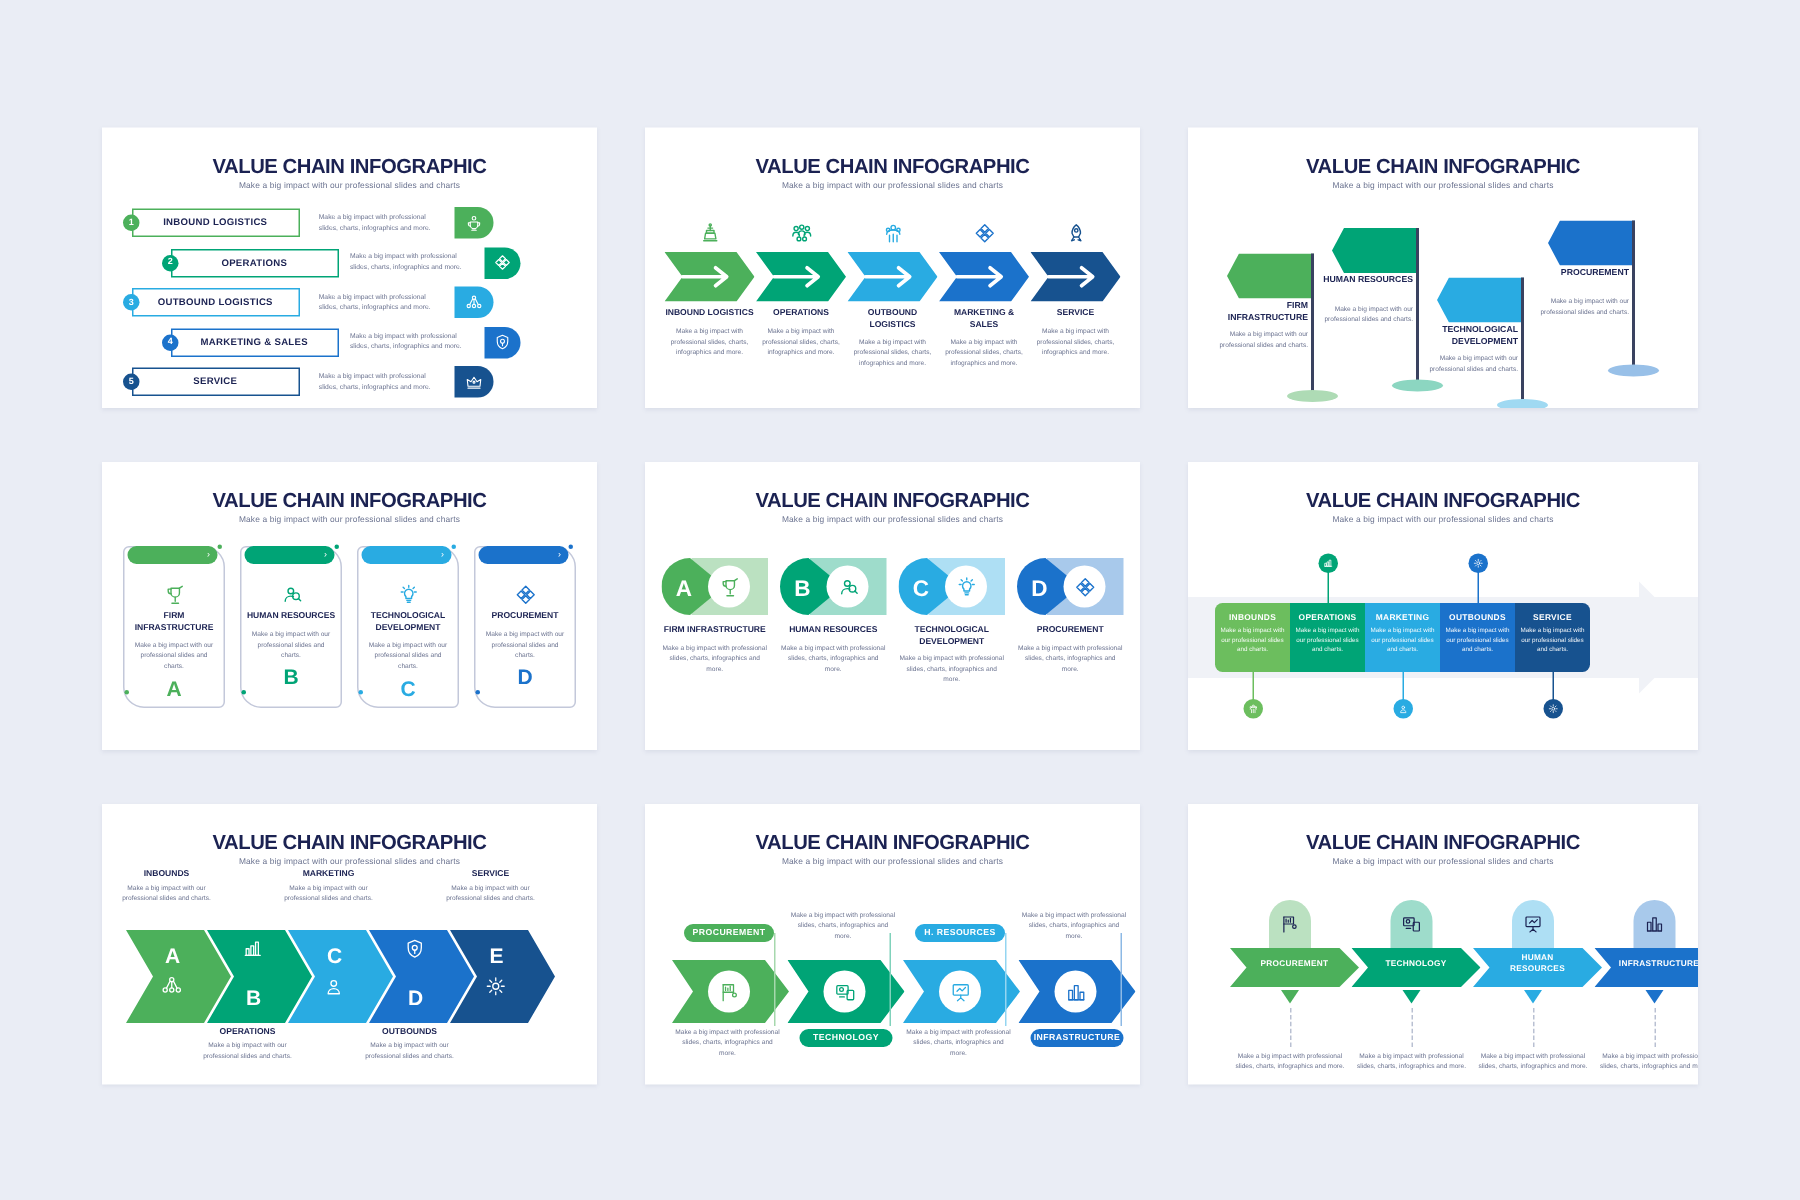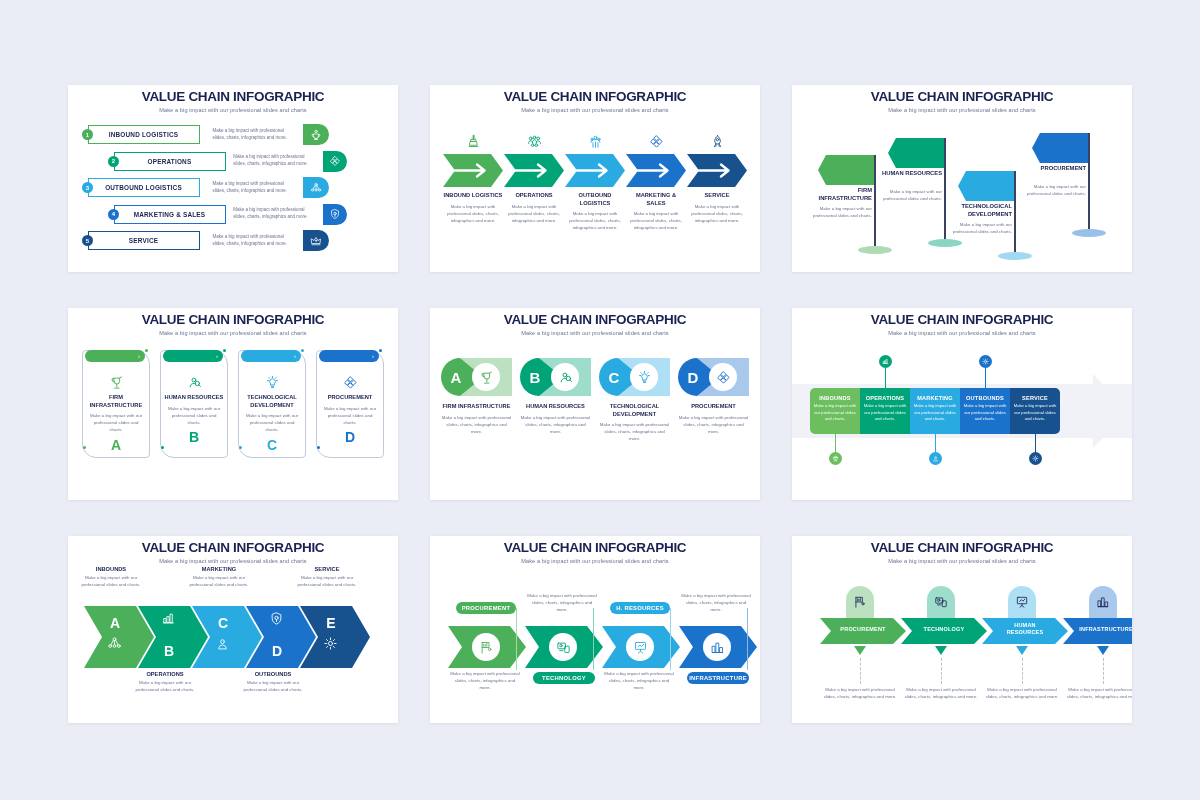--- a/index.html
+++ b/index.html
@@ -25,21 +25,21 @@
     overflow: hidden;
     box-shadow: 0 1px 3px rgba(80,90,130,.10);
   }
   .ttl {
     text-align: center;
     font-weight: bold;
     font-size: 13.5px;
     letter-spacing: -0.3px;
     color: #1b2martins;
     color: #1b2252;
-    padding-top: 4px;
+    padding-top: 18px;
   }
   .sub {
     text-align: center;
     font-size: 5.6px;
     color: #6b7390;
     padding-top: 3px;
     letter-spacing: .1px;
   }
 
   

